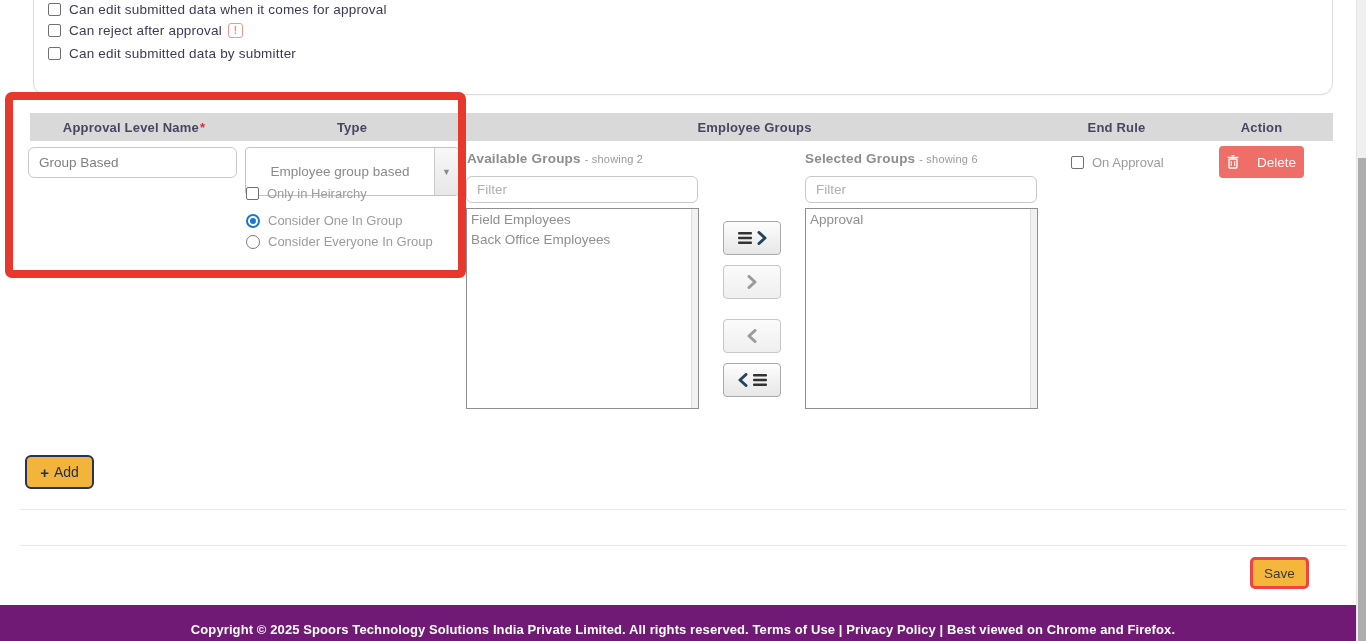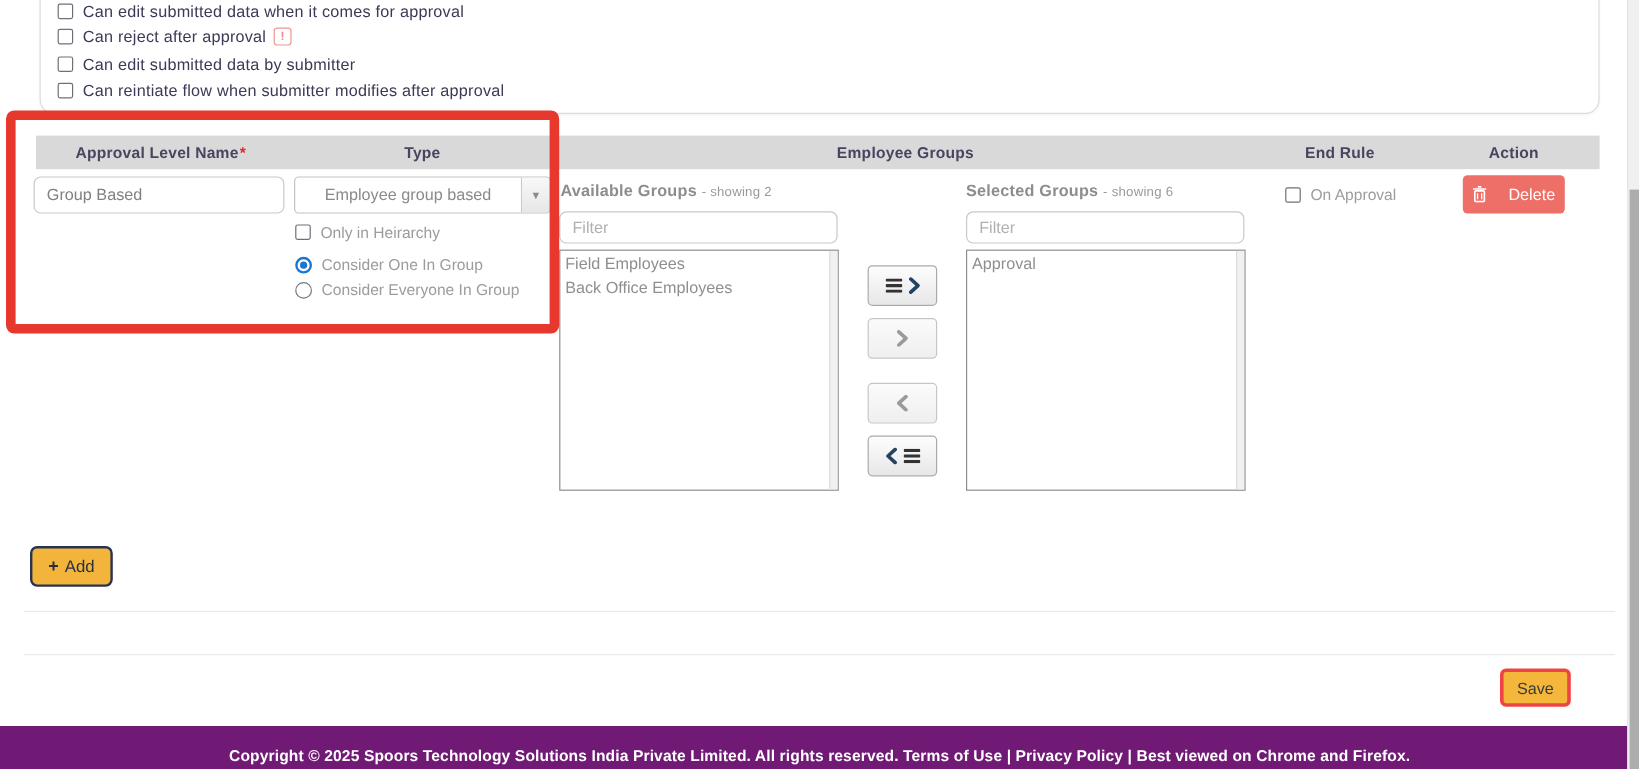--- a/index.html
+++ b/index.html
@@ -24,21 +24,21 @@
   
   .thead { position:absolute; left:30px; top:113px; width:1303px; height:28px; background:#d9d9d9; }
   .th { position:absolute; top:113px; height:28px; display:flex; align-items:center; justify-content:center;
     font-size:13px; font-weight:bold; color:#494560; letter-spacing:.2px; }
   .th .req { color:#e02b2b; margin-left:1px; }
 
   
   .txt-input { position:absolute; height:31px; border:1px solid #c9c9c9; border-radius:6px;
     padding:0 10px; font-size:13.5px; color:#808080; background:#fff; outline:none;
     font-family:"Liberation Sans", sans-serif; }
-  .select { position:absolute; left:245px; top:147px; width:214px; height:31px; border:1px solid #c3c3c3;
+  .select { position:absolute; left:245px; top:147px; width:214px; height:49px; border:1px solid #c3c3c3;
     border-radius:4px; background:#fff; display:flex; cursor:pointer; }
   .select-text { flex:1; display:flex; align-items:center; justify-content:center;
     font-size:13.5px; color:#8a8a8a; }
   .select-arrow { width:24px; border-left:1px solid #c9c9c9; background:linear-gradient(#f8f8f8,#e7e7e7);
     display:flex; align-items:center; justify-content:center; color:#8b8b8b; font-size:9px;
     border-radius:0 3px 3px 0; }
 
   .opt-row { position:absolute; display:flex; align-items:center; }
   .opt-label { font-size:13px; color:#9c9c9c; margin-left:8px; }
   .radio { width:14px; height:14px; border-radius:50%; border:1.5px solid #7a7a7a; background:#fff;
@@ -100,24 +100,20 @@
   </div>
   <div class="perm-row" style="top:22px">
     <span class="cb"></span>
     <span class="perm-label">Can reject after approval</span>
     <span class="warn">!</span>
   </div>
   <div class="perm-row" style="top:45px">
     <span class="cb"></span>
     <span class="perm-label">Can edit submitted data by submitter</span>
   </div>
-  <div class="perm-row" style="top:67px">
-    <span class="cb"></span>
-    <span class="perm-label">Can reintiate flow when submitter modifies after approval</span>
-  </div>
 
   <div class="annotation"></div>
 
   <div class="thead"></div>
   <div class="th" style="left:30px;width:208px">
     <span>Approval Level Name</span>
       <span class="req">*</span>
   </div>
   <div class="th" style="left:238px;width:228px">
     <span>Type</span>

